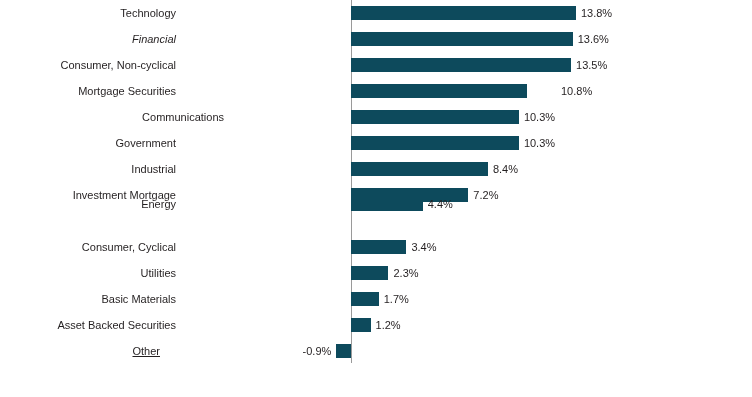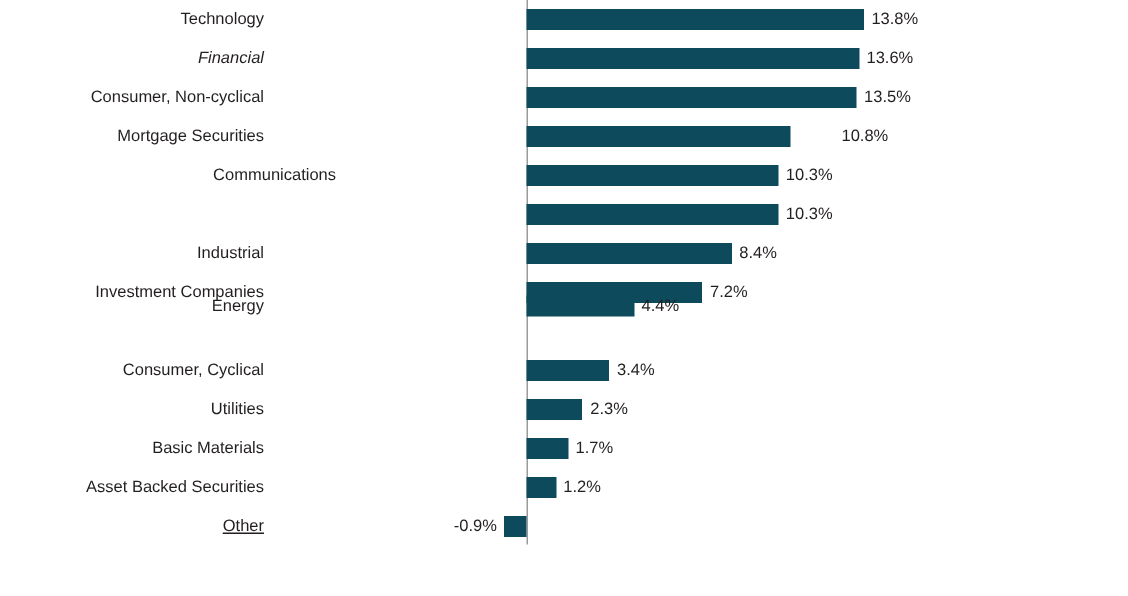--- a/index.html
+++ b/index.html
@@ -90,30 +90,31 @@
         <div class="cat-label" style="right: 576px; color: rgb(35, 31, 32);">Mortgage Securities</div>
         <div class="bar" style="background: rgb(13, 74, 92); width: 176.04px; left: 351px;"></div>
         <div class="val-label" style="color: rgb(35, 31, 32); left: 561px; text-align: right;">10.8%</div>
       </div>
       <div class="bar-row" style="top: 104px; padding-left: 48px;">
         <div class="cat-label" style="right: 576px; color: rgb(35, 31, 32);">Communications</div>
         <div class="bar" style="background: rgb(13, 74, 92); width: 167.89px; left: 351px;"></div>
         <div class="val-label" style="color: rgb(35, 31, 32); left: 523.89px;">10.3%</div>
       </div>
       <div class="bar-row" style="top: 130px;">
+        <div class="cat-label" style="right: 576px; color: rgb(35, 31, 32);">Government</div>
         <div class="bar" style="background: rgb(13, 74, 92); width: 167.89px; left: 351px;"></div>
         <div class="val-label" style="color: rgb(35, 31, 32); left: 523.89px;">10.3%</div>
       </div>
       <div class="bar-row" style="top: 156px;">
         <div class="cat-label" style="right: 576px; color: rgb(35, 31, 32);">Industrial</div>
         <div class="bar" style="background: rgb(13, 74, 92); width: 136.92px; left: 351px;"></div>
         <div class="val-label" style="color: rgb(35, 31, 32); left: 492.92px;">8.4%</div>
       </div>
       <div class="bar-row" style="top: 182px;">
-        <div class="cat-label" style="right: 576px; color: rgb(35, 31, 32);">Investment Companies</div>
+        <div class="cat-label" style="right: 576px; color: rgb(35, 31, 32);">Investment Mortgage</div>
         <div class="bar" style="background: rgb(13, 74, 92); width: 117.36px; left: 351px;"></div>
         <div class="val-label" style="color: rgb(35, 31, 32); left: 473.36px;">7.2%</div>
       </div>
       <div class="bar-row" style="top: 191px;">
         <div class="cat-label" style="right: 576px; color: rgb(35, 31, 32);">Energy</div>
         <div class="bar" style="background: rgb(13, 74, 92); width: 71.72px; left: 351px;"></div>
         <div class="val-label" style="color: rgb(35, 31, 32); left: 427.72px;">4.4%</div>
       </div>
       <div class="bar-row" style="top: 234px;">
         <div class="cat-label" style="right: 576px; color: rgb(35, 31, 32);">Consumer, Cyclical</div>
@@ -129,18 +130,18 @@
         <div class="cat-label" style="right: 576px; color: rgb(35, 31, 32);">Basic Materials</div>
         <div class="bar" style="background: rgb(13, 74, 92); width: 27.71px; left: 351px;"></div>
         <div class="val-label" style="color: rgb(35, 31, 32); left: 383.71px;">1.7%</div>
       </div>
       <div class="bar-row" style="top: 312px;">
         <div class="cat-label" style="right: 576px; color: rgb(35, 31, 32);">Asset Backed Securities</div>
         <div class="bar" style="background: rgb(13, 74, 92); width: 19.56px; left: 351px;"></div>
         <div class="val-label" style="color: rgb(35, 31, 32); left: 375.56px;">1.2%</div>
       </div>
       <div class="bar-row" style="top: 338px;">
-        <div class="cat-label" style="right: 576px; color: rgb(35, 31, 32); text-decoration: underline;">Other</div>
+        <div class="cat-label" style="right: 592px; color: rgb(35, 31, 32); text-decoration: underline;">Other</div>
         <div class="bar" style="background: rgb(13, 74, 92); width: 14.67px; left: 336.33px;"></div>
         <div class="val-label" style="color: rgb(35, 31, 32); left: 0px; width: 331.33px; text-align: right;">-0.9%</div>
       </div>
     </div>
 </div>
 
 </body></html>

